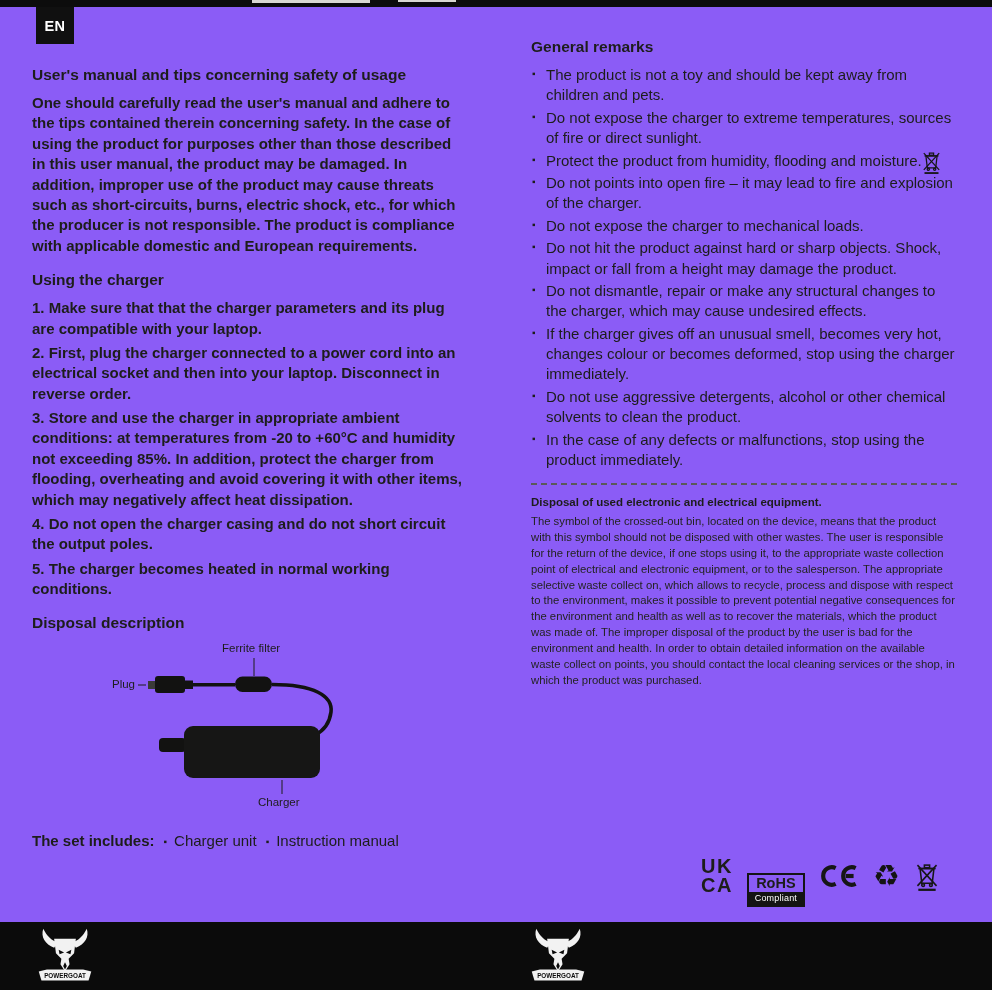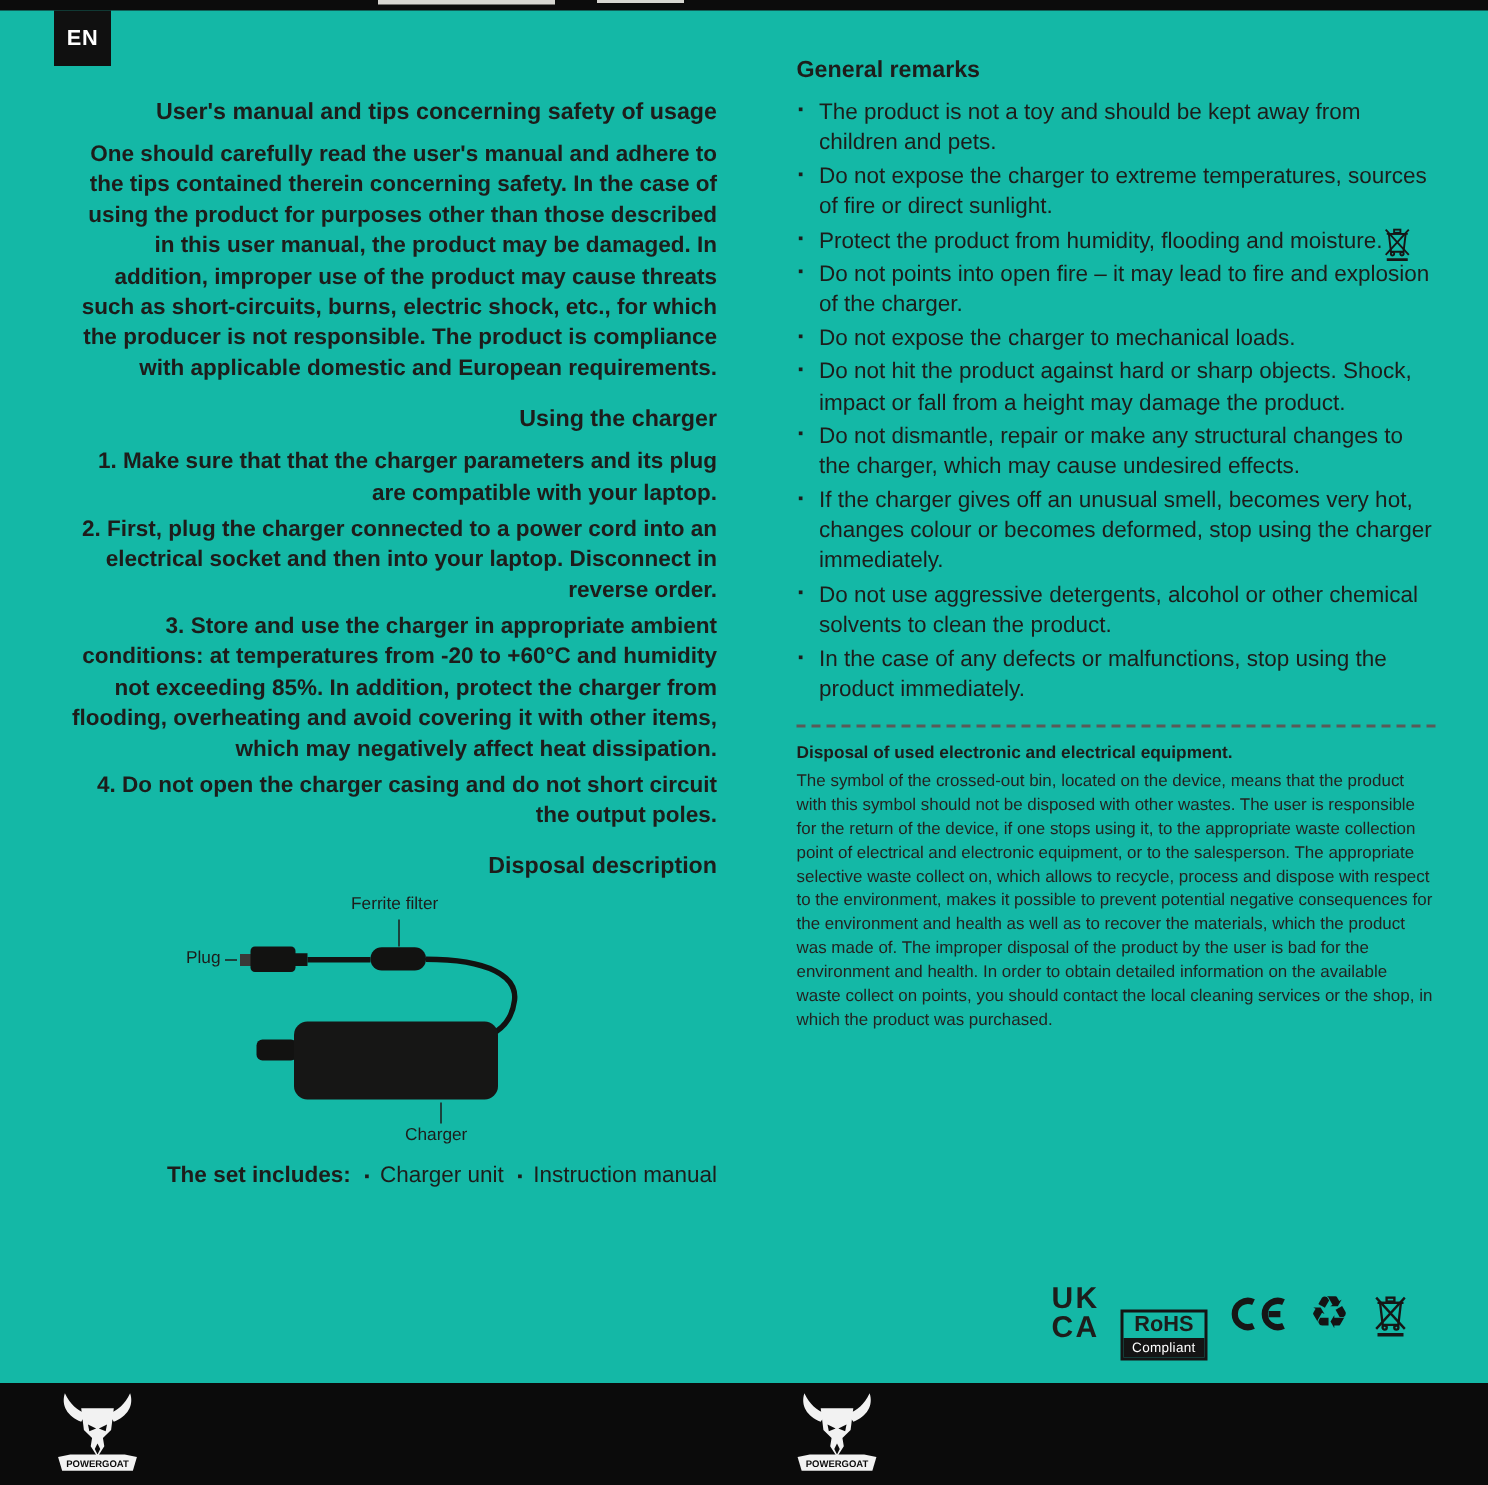--- a/index.html
+++ b/index.html
@@ -1,44 +1,44 @@
 <!DOCTYPE html>
 <html><head>
 <meta charset="utf-8">
 <style>
   * { margin:0; padding:0; box-sizing:border-box; }
   html,body { width:992px; height:990px; }
   body { font-family:"Liberation Sans","DejaVu Sans",sans-serif; color:#1d1d1b; background:#dddddd; }
-  .page { position:relative; width:992px; height:990px; background:#14b8a6; overflow:hidden; }
+  .page { position:relative; width:992px; height:990px; background:#8b5cf6; overflow:hidden; }
 
   .topbar { position:absolute; top:0; left:0; width:992px; height:7px; background:#0c0c0c; }
   .topbar .gap1 { position:absolute; left:252px; top:0; width:118px; height:3px; background:#d8d7d2; }
   .topbar .gap2 { position:absolute; left:398px; top:0; width:58px; height:2px; background:#d8d7d2; }
 
   .en-badge { position:absolute; top:7px; left:36px; width:38px; height:37px; background:#101010;
               color:#ffffff; font-weight:700; font-size:14.5px; letter-spacing:.5px;
               display:flex; align-items:center; justify-content:center; }
 
-  .col-left  { position:absolute; left:44px;  top:66px; width:434px;text-align:right; }
+  .col-left  { position:absolute; left:32px;  top:66px; width:434px; }
   .col-right { position:absolute; left:531px; top:38px; width:426px; }
 
   .h-sec { font-size:15.5px; font-weight:700; margin:0 0 9px 0; }
   .body-text { font-size:15px; line-height:1.36;font-weight:bold; }
   .intro { margin-bottom:15px; }
   .h-using { margin-top:4px; }
   .num-item { margin-bottom:4px; }
   .h-desc { margin-top:14px; margin-bottom:6px; }
 
   .diagram { position:relative; width:434px; height:182px; }
   .diagram .lbl { position:absolute; font-size:11.5px; color:#1d1d1b; white-space:nowrap; }
   .lbl-ferrite { left:190px; top:4px; }
   .lbl-plug    { left:80px;  top:40px; }
   .lbl-charger { left:226px; top:158px; }
 
-  .set-line { font-size:15px; }
+  .set-line { margin-top:12px; font-size:15px; }
   .set-line .b { font-weight:700; }
   .sq-bullet::before { content:"▪"; font-size:10px; margin:0 7px 0 9px; vertical-align:1px; }
 
   .remarks-list { list-style:none; }
   .remarks-list li { position:relative; padding-left:15px; font-size:15px; line-height:1.36; margin-bottom:2px; }
   .remarks-list li::before { content:"▪"; position:absolute; left:1px; top:2px; font-size:10px; }
 
   .divider { border:none; border-top:2px dashed #5a5a58; margin:13px 0 11px 0; }
   .disposal-h { font-size:11.5px; font-weight:700; margin-bottom:6px; }
   .disposal-body { font-size:11.3px; line-height:1.4; color:#232321; }
@@ -75,20 +75,21 @@
 
   <div class="col-left">
     <h2 class="h-sec">User's manual and tips concerning safety of usage</h2>
     <p class="body-text intro">One should carefully read the user's manual and adhere to the tips contained therein concerning safety. In the case of using the product for purposes other than those described in this user manual, the product may be damaged. In addition, improper use of the product may cause threats such as short-circuits, burns, electric shock, etc., for which the producer is not responsible. The product is compliance with applicable domestic and European requirements.</p>
 
     <h2 class="h-sec h-using">Using the charger</h2>
     <p class="body-text num-item">1. Make sure that that the charger parameters and its plug are compatible with your laptop.</p>
     <p class="body-text num-item">2. First, plug the charger connected to a power cord into an electrical socket and then into your laptop. Disconnect in reverse order.</p>
     <p class="body-text num-item">3. Store and use the charger in appropriate ambient conditions: at temperatures from -20 to +60°C and humidity not exceeding 85%. In addition, protect the charger from flooding, overheating and avoid covering it with other items, which may negatively affect heat dissipation.</p>
     <p class="body-text num-item">4. Do not open the charger casing and do not short circuit the output poles.</p>
+    <p class="body-text num-item">5. The charger becomes heated in normal working conditions.</p>
 
     <h2 class="h-sec h-desc">Disposal description</h2>
 
     <div class="diagram">
       <svg width="434" height="182" viewBox="0 0 434 182">
 
         <line x1="222" y1="20" x2="222" y2="38" stroke="#1d1d1b" stroke-width="1"></line>
         <line x1="106" y1="47" x2="114" y2="47" stroke="#1d1d1b" stroke-width="1"></line>
         <line x1="250" y1="142" x2="250" y2="156" stroke="#1d1d1b" stroke-width="1"></line>
 

